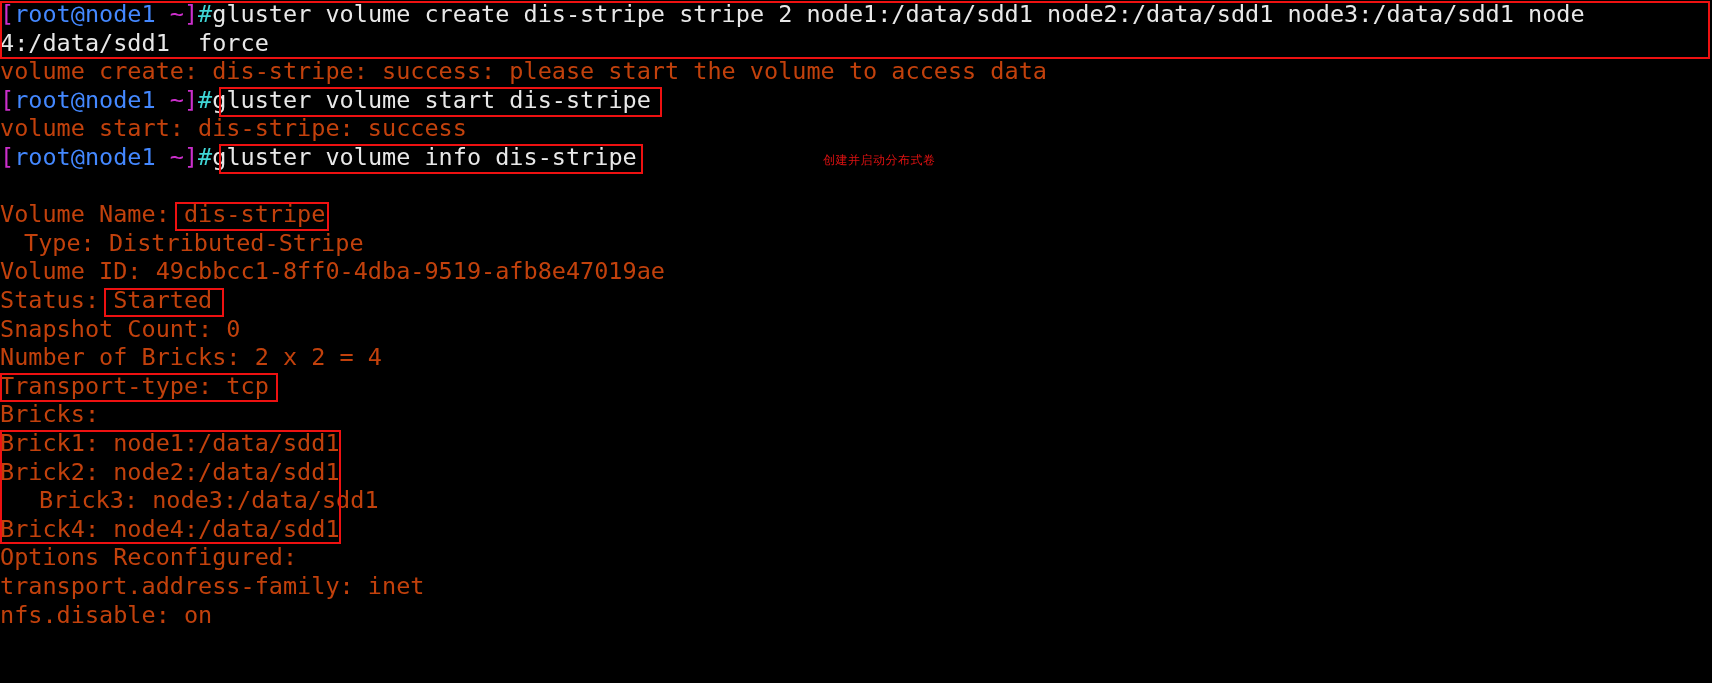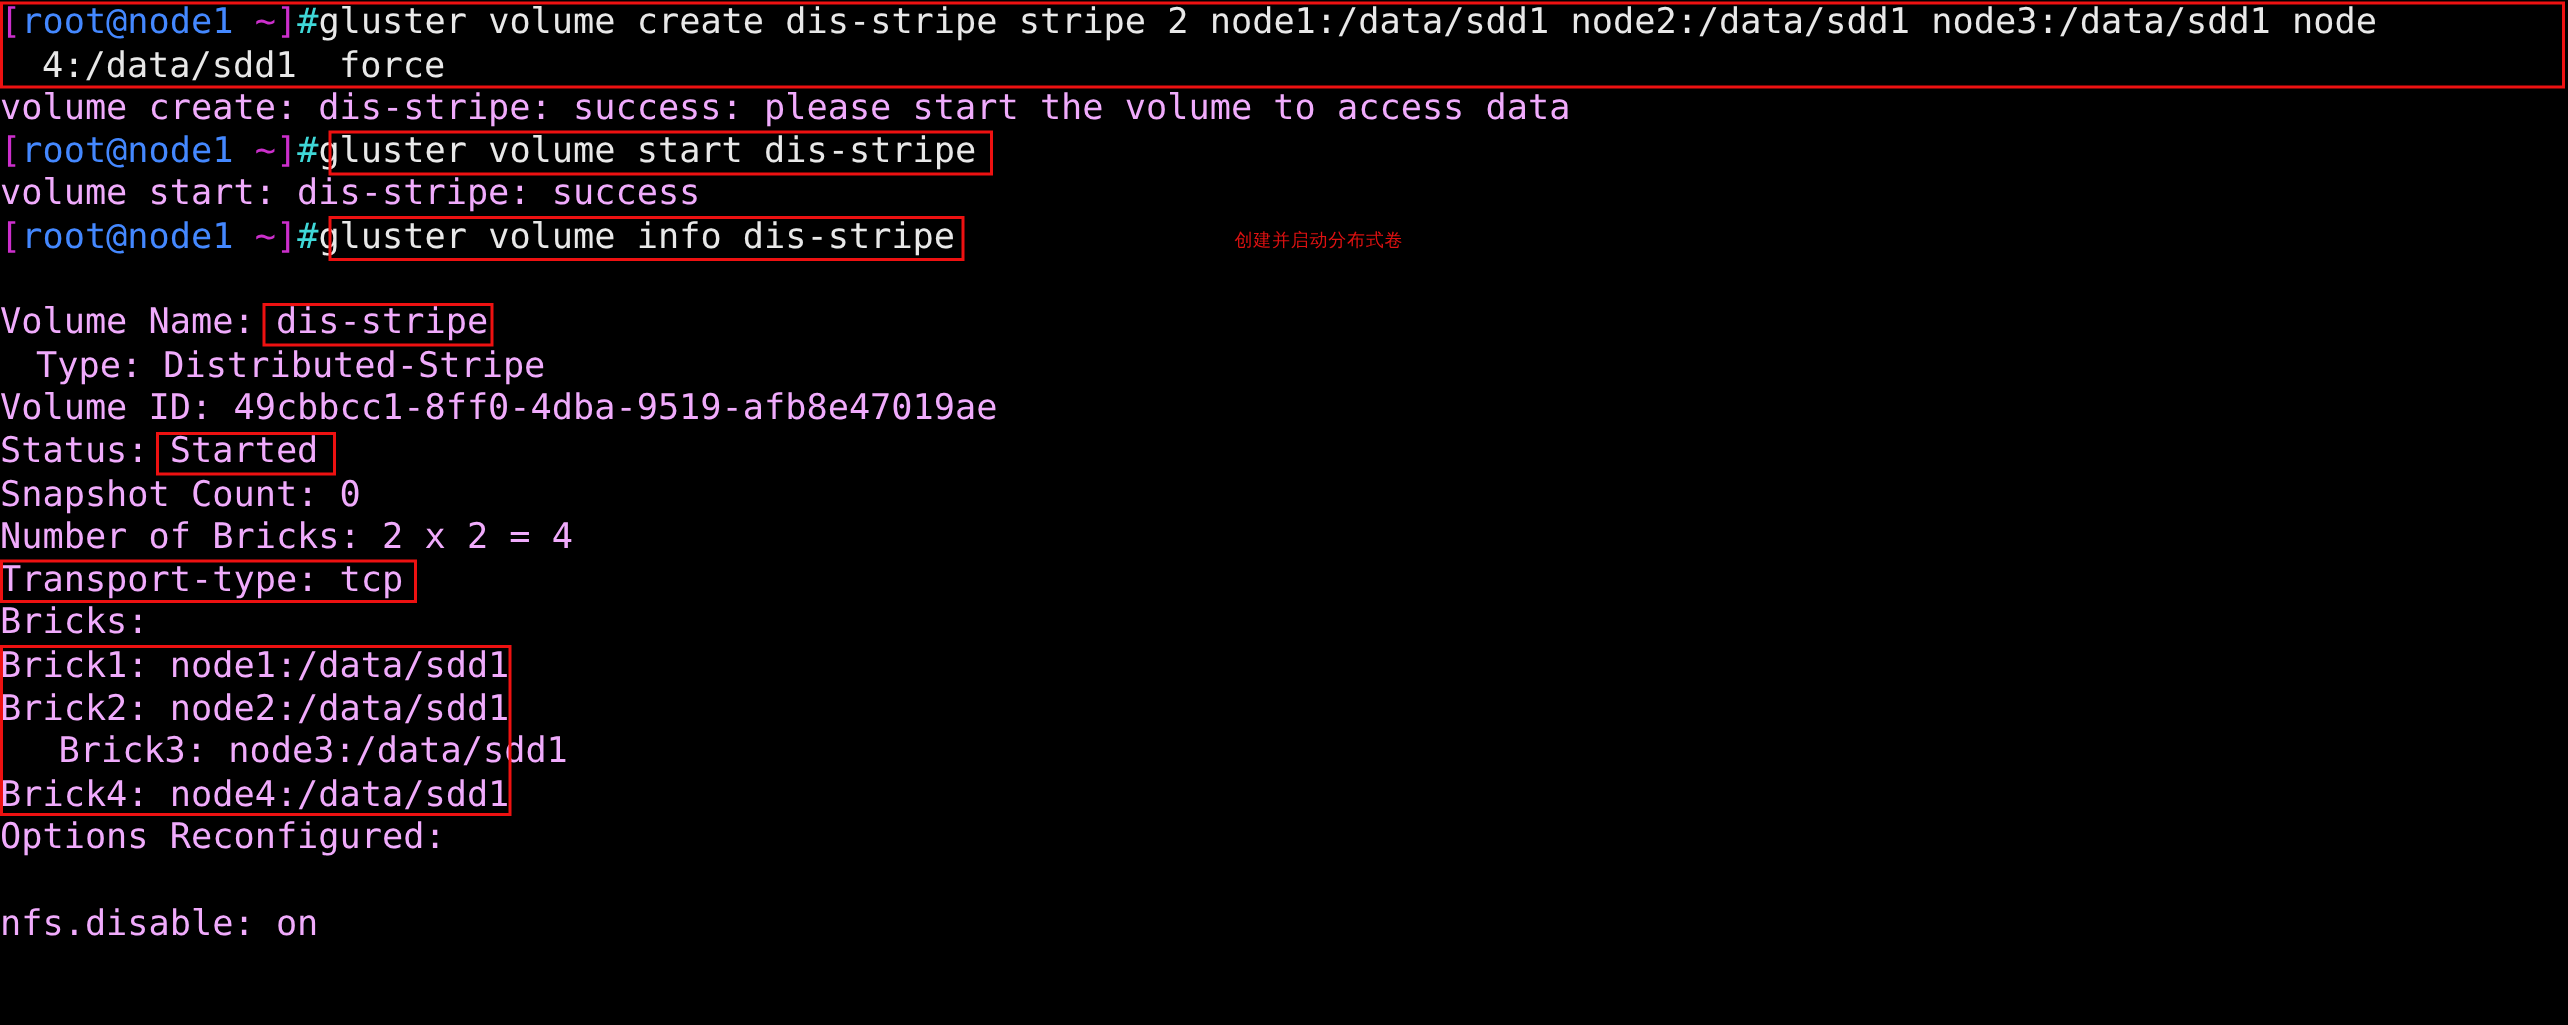--- a/index.html
+++ b/index.html
@@ -36,21 +36,21 @@
     font-size: 23.5px;
     line-height: 28.6px;
     font-family: "DejaVu Sans Mono", "Liberation Mono", monospace;
   }
 
   
   .c-bracket { color: #cc2fcc; }
   .c-user    { color: #4488ff; }
   .c-tilde   { color: #cc2fcc; }
   .c-hash    { color: #3fd7d7; }
-  .c-out     { color: #f0abfc; }
+  .c-out     { color: #c2410c; }
   .c-cmd     { color: #e8e8e8; }
 
   
   .box {
     position: absolute;
     border: 2px solid #ee1111;
     box-sizing: border-box;
     pointer-events: none;
   }
 
@@ -66,21 +66,21 @@
 </style>
 </head>
 <body>
 
 <div id="terminal">
 
   
   <div class="line" style="top:0px;"><span class="c-bracket">[</span><span class="c-user">root@node1</span><span class="c-tilde"> ~</span><span class="c-bracket">]</span><span class="c-hash">#</span><span class="c-cmd">gluster volume create dis-stripe stripe 2 node1:/data/sdd1 node2:/data/sdd1 node3:/data/sdd1 node</span></div>
 
   
-  <div class="line" style="top:28.6px;padding-left:28px;"><span class="c-cmd">4:/data/sdd1  force</span></div>
+  <div class="line" style="top:28.6px;"><span class="c-cmd">4:/data/sdd1  force</span></div>
 
   
   <div class="line" style="top:57.2px;"><span class="c-out">volume create: dis-stripe: success: please start the volume to access data</span></div>
 
   
   <div class="line" style="top:85.8px;"><span class="c-bracket">[</span><span class="c-user">root@node1</span><span class="c-tilde"> ~</span><span class="c-bracket">]</span><span class="c-hash">#</span><span class="c-cmd">gluster volume start dis-stripe</span></div>
 
   
   <div class="line" style="top:114.4px;"><span class="c-out">volume start: dis-stripe: success</span></div>
 
@@ -97,20 +97,21 @@
   <div class="line" style="top:286px;"><span class="c-out">Status: Started</span></div>
   <div class="line" style="top:314.6px;"><span class="c-out">Snapshot Count: 0</span></div>
   <div class="line" style="top:343.2px;"><span class="c-out">Number of Bricks: 2 x 2 = 4</span></div>
   <div class="line" style="top:371.8px;"><span class="c-out">Transport-type: tcp</span></div>
   <div class="line" style="top:400.4px;"><span class="c-out">Bricks:</span></div>
   <div class="line" style="top:429px;"><span class="c-out">Brick1: node1:/data/sdd1</span></div>
   <div class="line" style="top:457.6px;"><span class="c-out">Brick2: node2:/data/sdd1</span></div>
   <div class="line" style="top:486.2px;padding-left:39px;"><span class="c-out">Brick3: node3:/data/sdd1</span></div>
   <div class="line" style="top:514.8px;"><span class="c-out">Brick4: node4:/data/sdd1</span></div>
   <div class="line" style="top:543.4px;"><span class="c-out">Options Reconfigured:</span></div>
+  <div class="line" style="top:572px;"><span class="c-out">transport.address-family: inet</span></div>
   <div class="line" style="top:600.6px;"><span class="c-out">nfs.disable: on</span></div>
 
   
   <div class="annotation-cn" style="left:823px; top:151px;">创建并启动分布式卷</div>
 
   
   <div class="box" style="left:0px;   top:1px;   width:1710px; height:58px;"></div>
   <div class="box" style="left:219px; top:87px;  width:443px;  height:30px;"></div>
   <div class="box" style="left:219px; top:144px; width:424px;  height:30px;"></div>
   <div class="box" style="left:175px; top:202px; width:154px;  height:29px;"></div>

